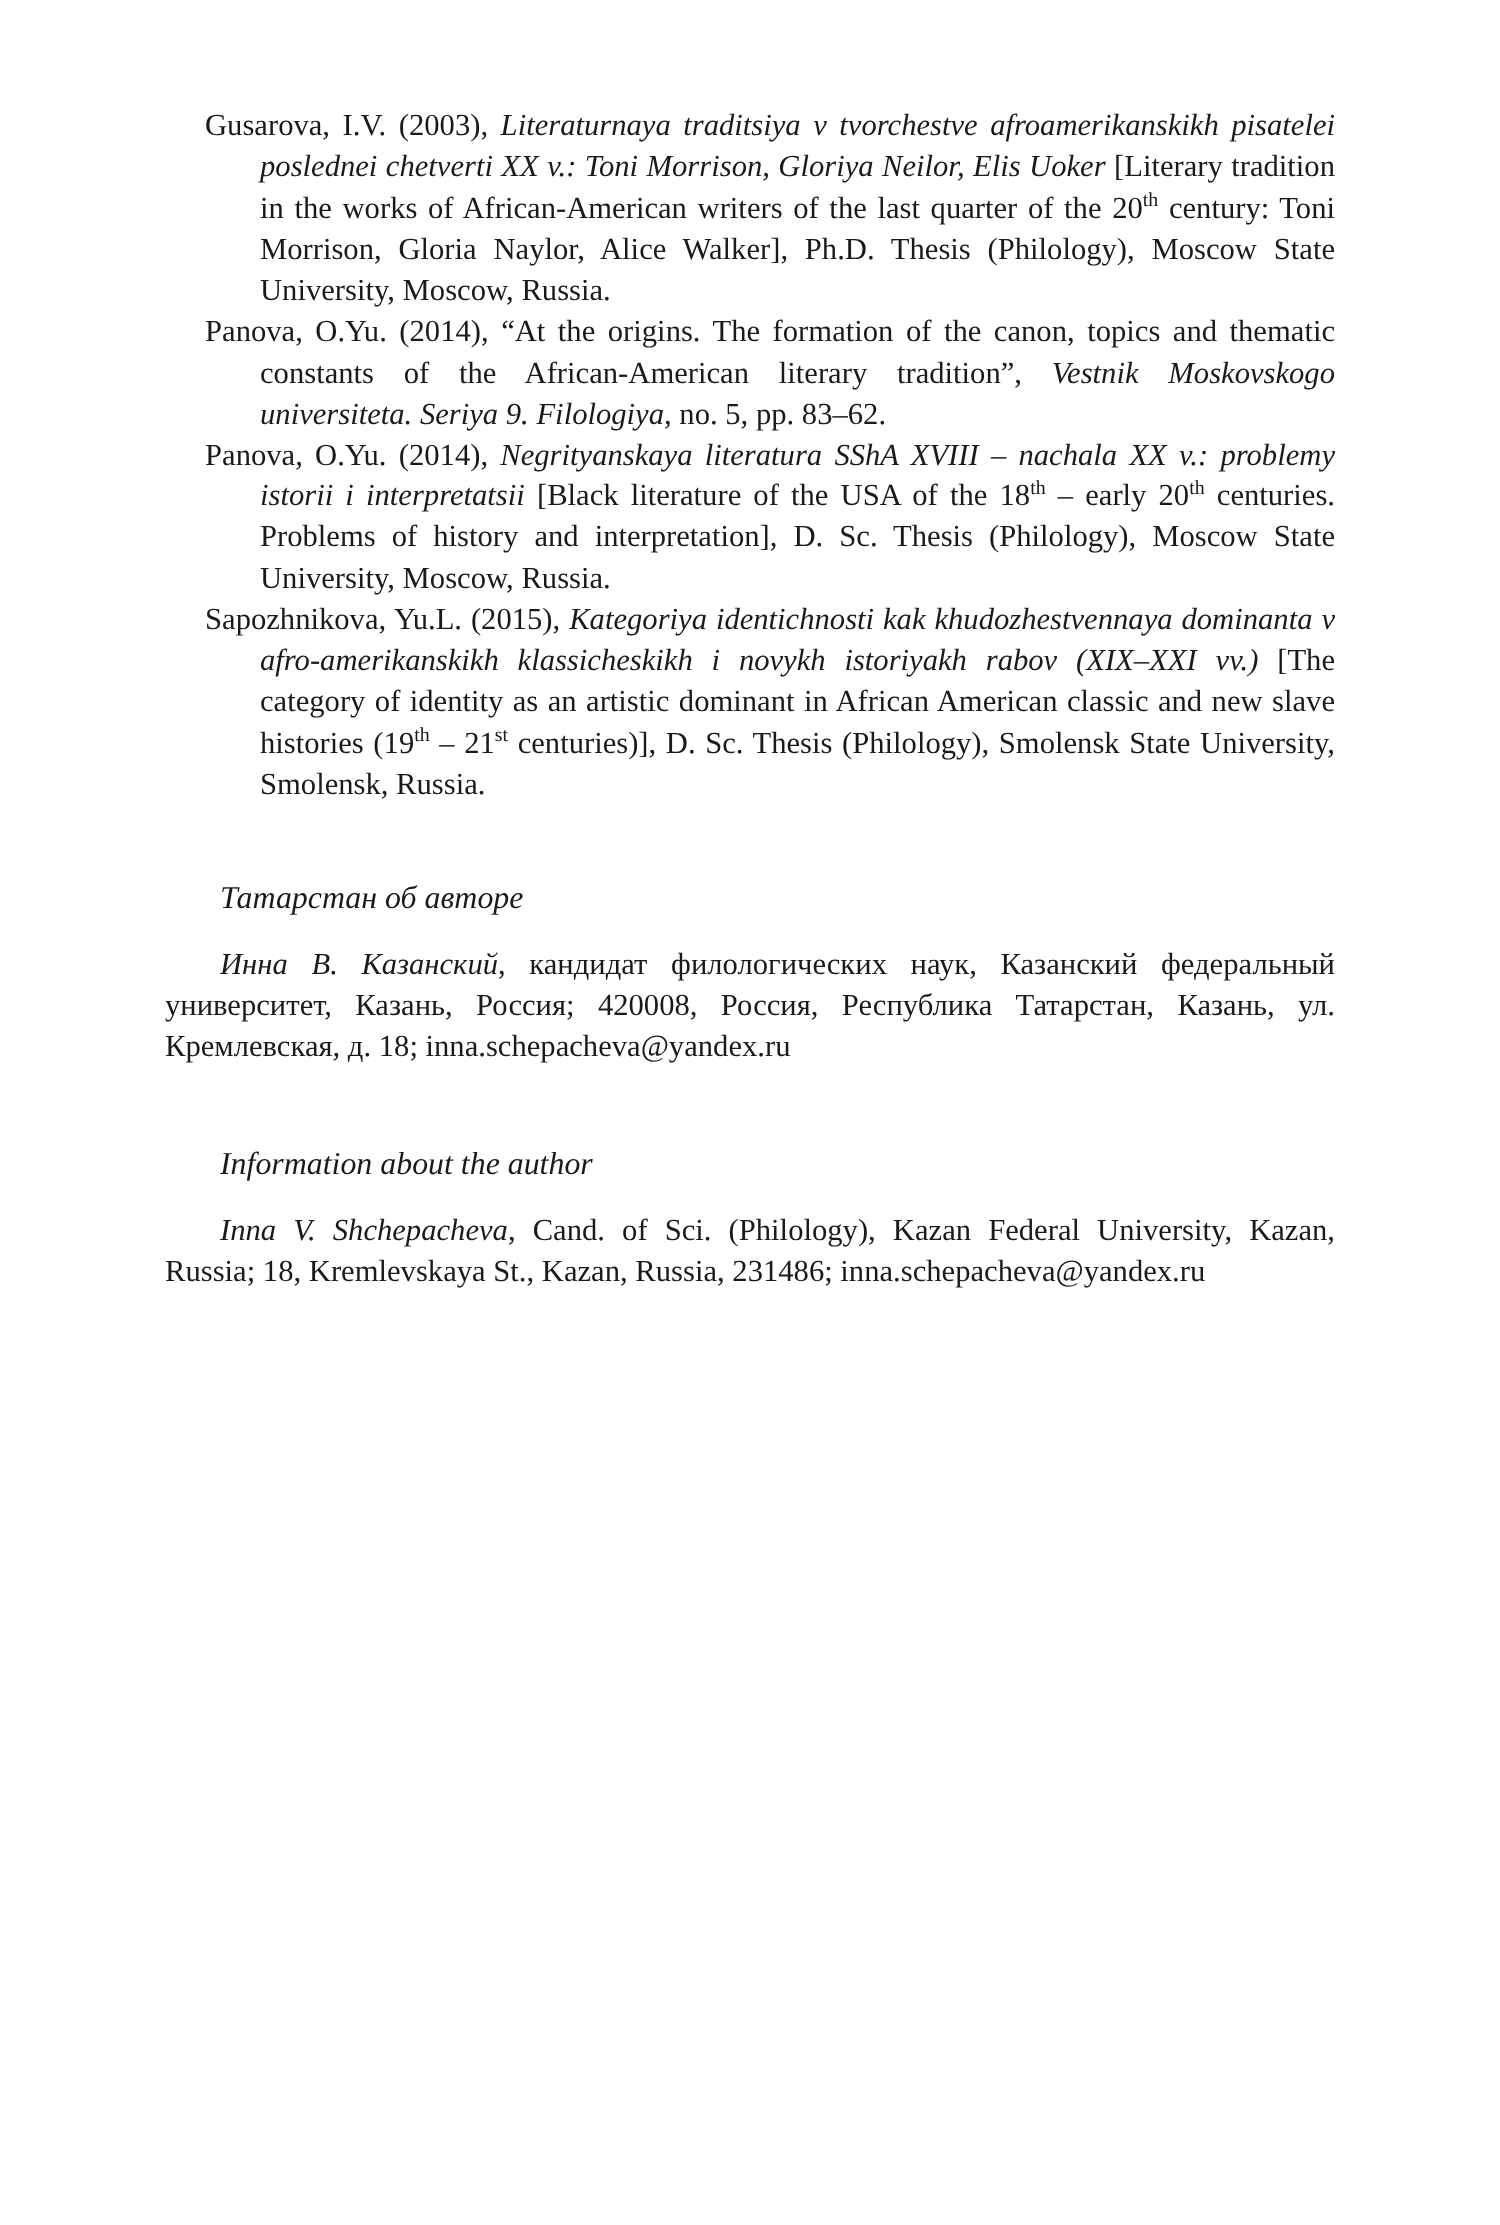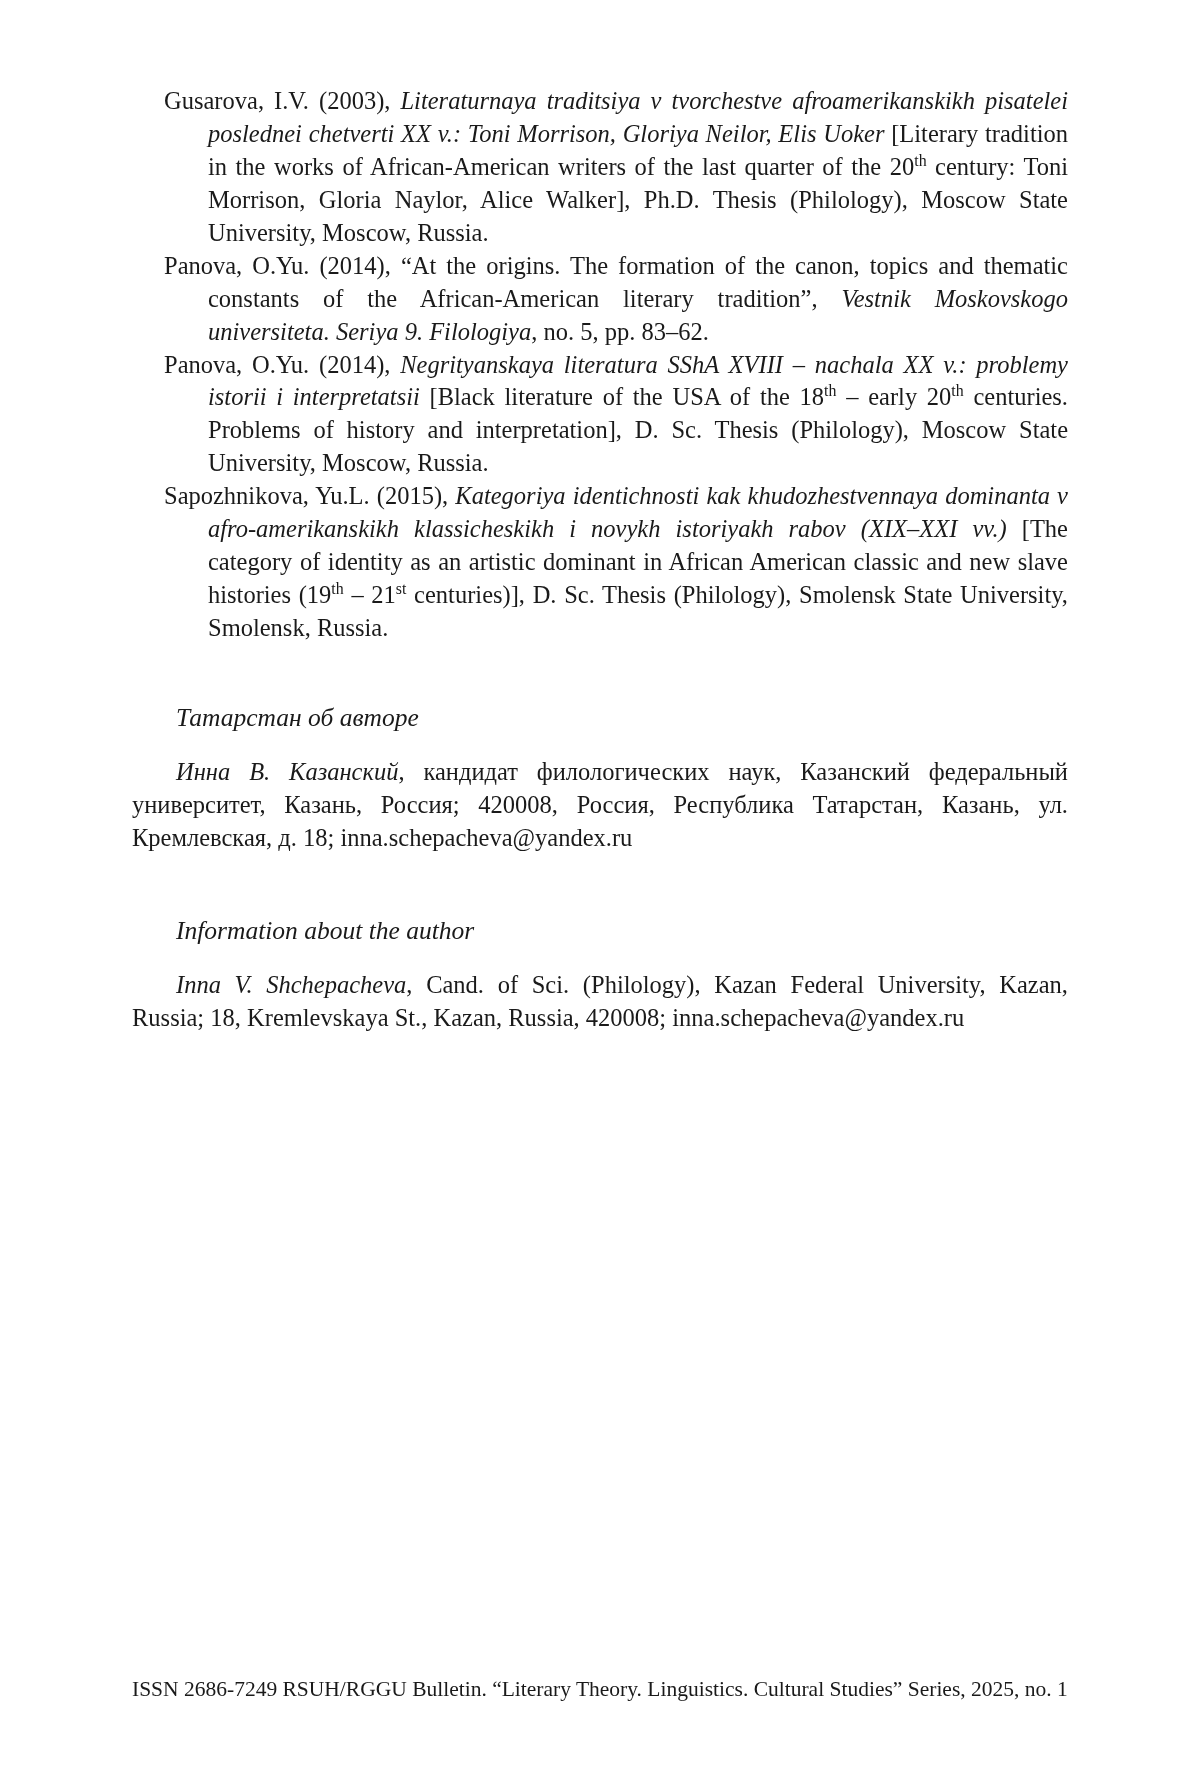--- a/index.html
+++ b/index.html
@@ -92,18 +92,17 @@
       <div class="ref"><span>Sapozhnikova, Yu.L. (2015), </span><span class="it">Kategoriya identichnosti kak khudozhestvennaya dominanta v afro-amerikanskikh klassicheskikh i novykh istoriyakh rabov (XIX–XXI vv.)</span><span> [The category of identity as an artistic dominant in African American classic and new slave histories (19</span><sup>th</sup><span> – 21</span><sup>st</sup><span> centuries)], D. Sc. Thesis (Philology), Smolensk State University, Smolensk, Russia.</span></div>
     </div>
 
   <div class="section">
     <div class="section-title">Татарстан об авторе</div>
     <div class="para"><span class="it">Инна В. Казанский</span><span>, кандидат филологических наук, Казанский федеральный университет, Казань, Россия; 420008, Россия, Республика Татарстан, Казань, ул. Кремлевская, д. 18; inna.schepacheva@yandex.ru</span></div>
   </div>
 
   <div class="section section-gap">
     <div class="section-title">Information about the author</div>
-    <div class="para"><span class="it">Inna V. Shchepacheva</span><span>, Cand. of Sci. (Philology), Kazan Federal University, Kazan, Russia; 18, Kremlevskaya St., Kazan, Russia, 420008; inna.schepacheva@yandex.ru</span></div>
+    <div class="para"><span class="it">Inna V. Shchepacheva</span><span>, Cand. of Sci. (Philology), Kazan Federal University, Kazan, Russia; 18, Kremlevskaya St., Kazan, Russia, 231486; inna.schepacheva@yandex.ru</span></div>
   </div>
 
-  <div class="footer">ISSN 2686-7249  RSUH/RGGU Bulletin. “Literary Theory. Linguistics. Cultural Studies” Series, 2025, no. 1</div>
 
 </div>
 
 </body></html>

